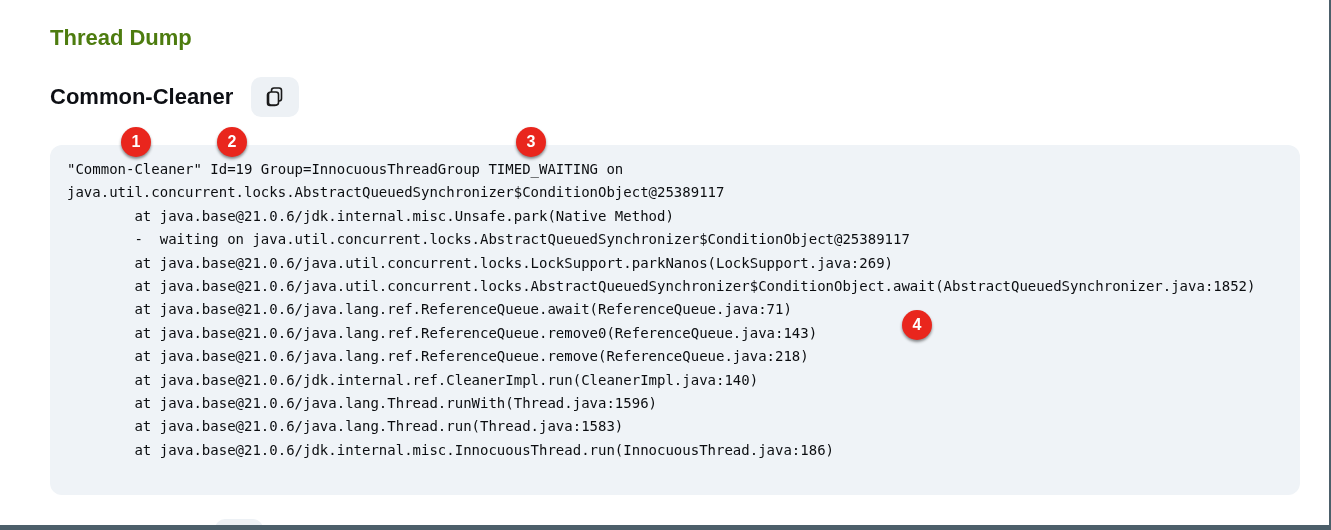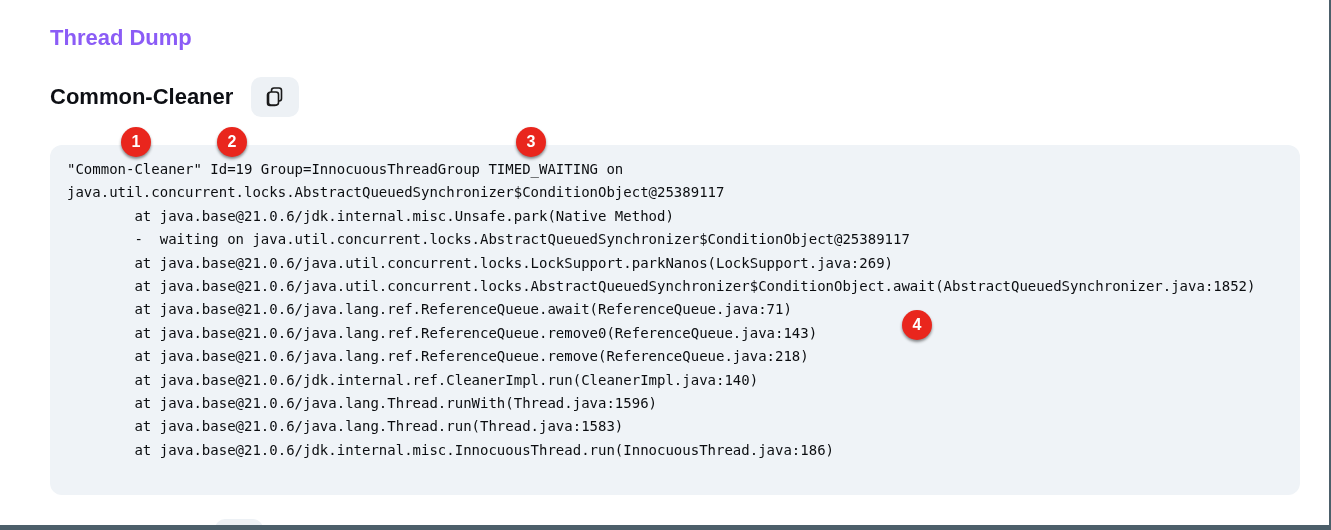--- a/index.html
+++ b/index.html
@@ -14,21 +14,21 @@
     border-right: 2px solid #4c5f6a;
     border-bottom: 5px solid #4c5f6a;
   }
   .page-title {
     position: absolute;
     left: 50px;
     top: 25px;
     margin: 0;
     font-size: 22px;
     font-weight: 700;
-    color: #8b5cf6;
+    color: #4d7c0f;
   }
   .section-header {
     position: absolute;
     left: 50px;
     top: 77px;
     height: 40px;
     display: flex;
     align-items: center;
     gap: 18px;
   }

